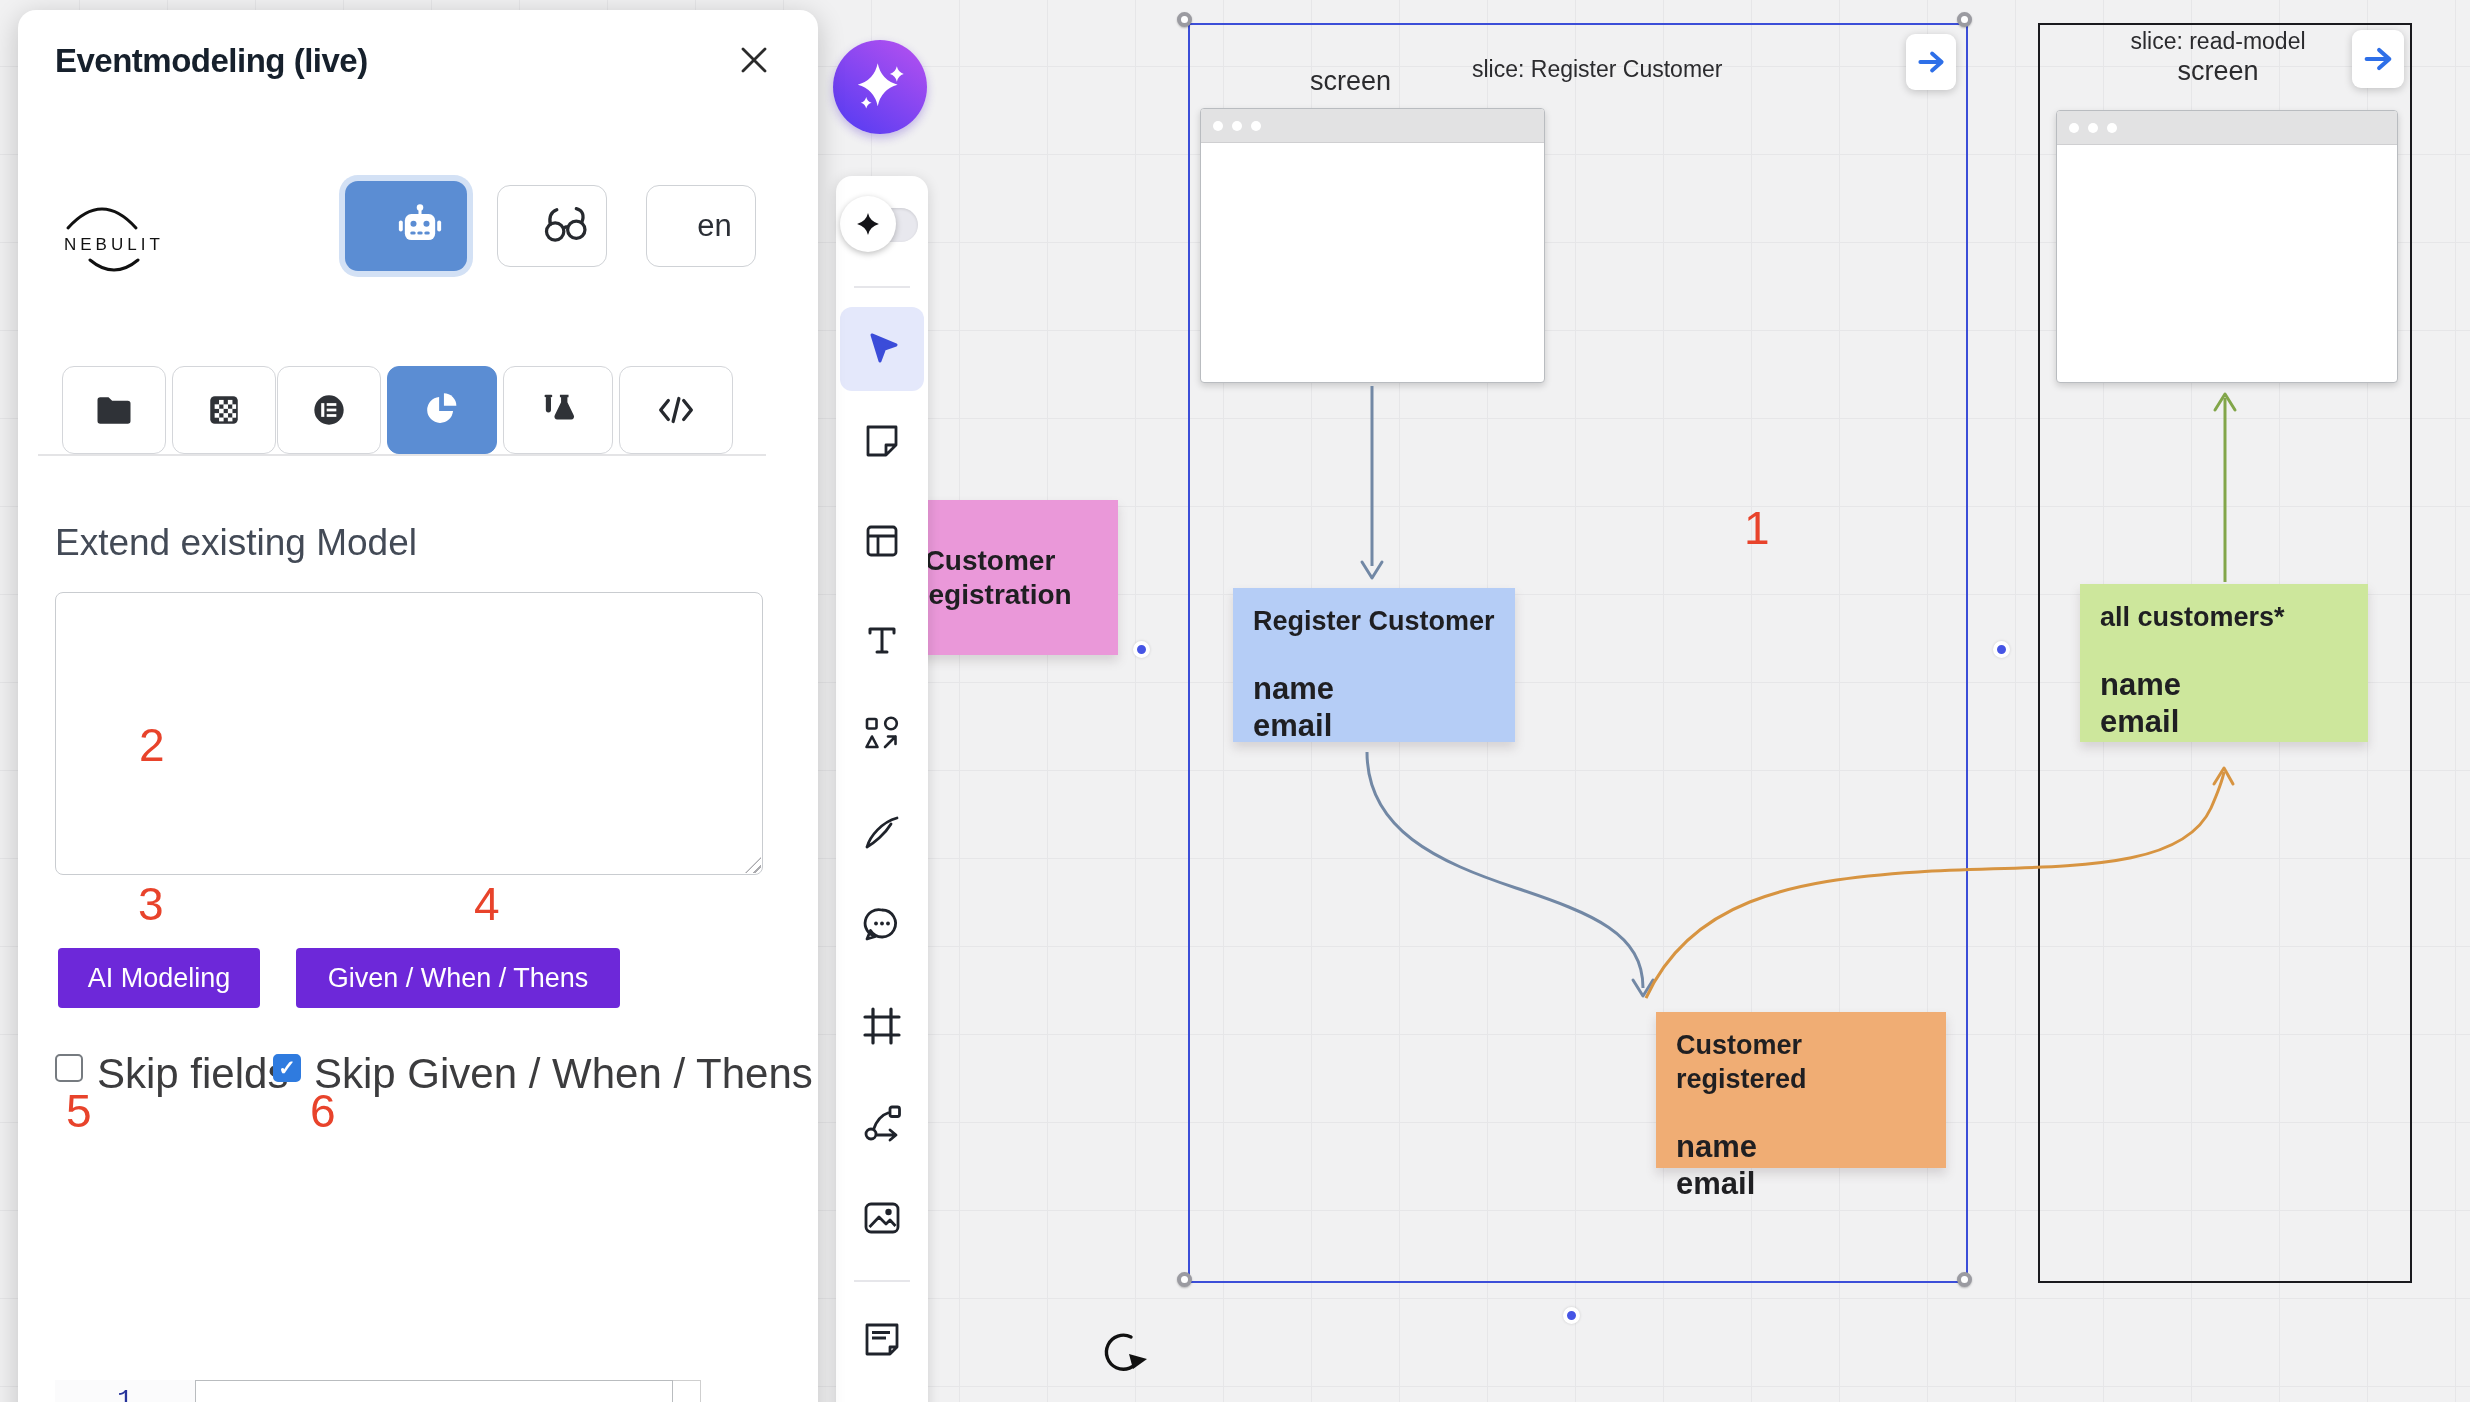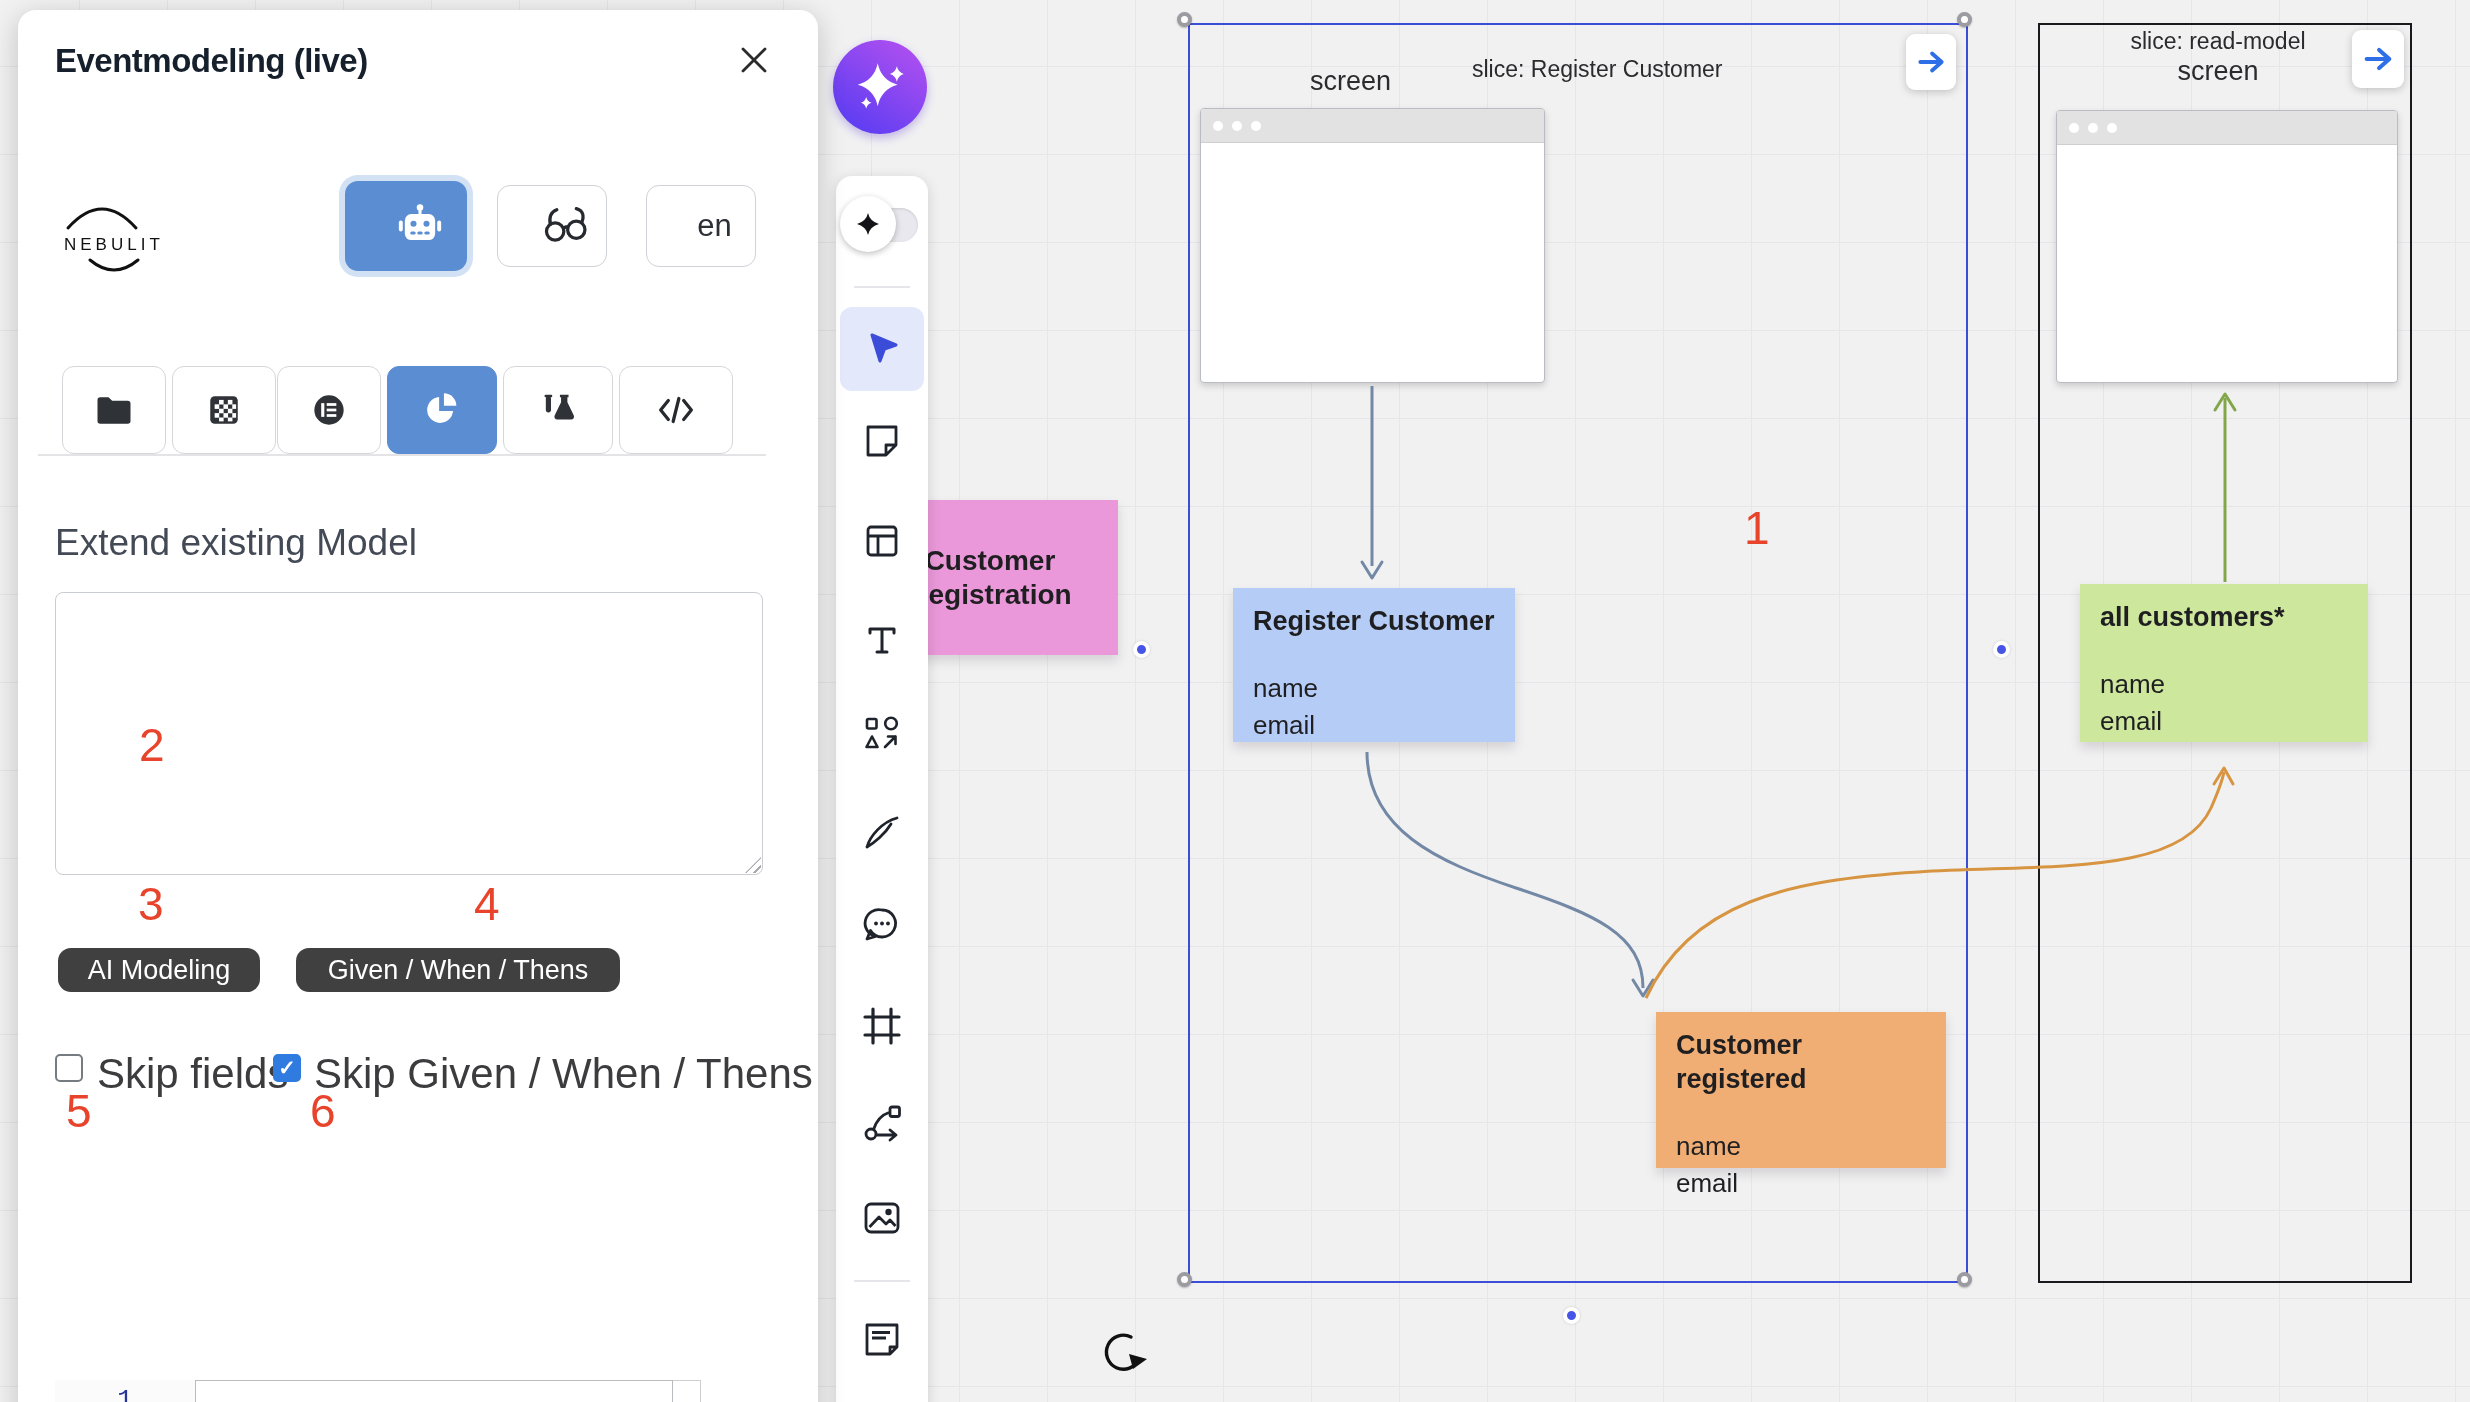--- a/index.html
+++ b/index.html
@@ -34,21 +34,21 @@
   .canvas-label { position:absolute; color:#2b2b2e; z-index:2; white-space:nowrap; }
   .lab-screen { font-size:27px; }
   .lab-slice  { font-size:23px; }
 
   .slice-arrow-btn { position:absolute; background:#fff; border-radius:9px;
     box-shadow:0 2px 8px rgba(0,0,0,.2); display:flex; align-items:center; justify-content:center; z-index:4; }
 
   .sticky { position:absolute; padding:16px 20px; z-index:3;
     box-shadow:0 6px 10px rgba(90,70,80,.18); color:#1f1f22; }
   .sticky .t { font-size:27px; font-weight:bold; line-height:34px; }
-  .sticky .fields { margin-top:32px; font-size:26px; line-height:37px; font-weight:normal; }
+  .sticky .fields { margin-top:32px; font-size:31px; line-height:37px; font-weight:bold; }
   .sticky.pink   { left:862px;  top:500px; width:256px; height:155px; background:#ea98d9; z-index:3;
                    display:flex; align-items:center; justify-content:center; text-align:center; }
   .sticky.pink .t { font-size:28px; }
   .sticky.blue   { left:1233px; top:588px; width:282px; height:154px; background:#b5cdf6; }
   .sticky.orange { left:1656px; top:1012px; width:290px; height:156px; background:#f0ad74; }
   .sticky.green  { left:2080px; top:584px;  width:288px; height:158px; background:#cde79c; }
 
   svg.overlay { position:absolute; inset:0; z-index:3; pointer-events:none; }
 
   .marker { position:absolute; font-size:46px; color:#e8432b; z-index:6; line-height:1; }
@@ -98,22 +98,22 @@
 
   .section-h { position:absolute; left:37px; top:512px; font-size:37px; font-weight:normal; color:#434a56; }
 
   .ta { position:absolute; left:37px; top:582px; width:708px; height:283px; background:#fff;
     border:1.5px solid #c9ccd0; border-radius:8px; resize:none; outline:none;
     font:27px "Liberation Sans",sans-serif; padding:14px; }
   .ta-grip { position:absolute; left:727px; top:847px; width:16px; height:16px;
     background:repeating-linear-gradient(-45deg, transparent 0 4px, #ababaf 4px 6px);
     clip-path:polygon(100% 0,100% 100%,0 100%); }
 
-  .act-btn { position:absolute; top:938px; height:44px; background:#404040; color:#fff;
-    border:none; border-radius:13px; font:27px "Liberation Sans",sans-serif;
+  .act-btn { position:absolute; top:938px; height:60px; background:#6d28d9; color:#fff;
+    border:none; border-radius:4px; font:27px "Liberation Sans",sans-serif;
     display:flex; align-items:center; justify-content:center; }
   .b-ai  { left:40px;  width:202px; }
   .b-gwt { left:278px; width:324px; }
 
   .cbox { position:absolute; top:1044px; width:28px; height:28px; border:2px solid #767b80;
     border-radius:5px; background:#fff; }
   .cbox.checked { background:#2f7bdf; border-color:#2f7bdf; color:#fff; font-size:21px; font-weight:bold;
     display:flex; align-items:center; justify-content:center; }
   .cb1 { left:37px; } .cb2 { left:255px; }
   .cblab { position:absolute; top:1040px; font-size:42px; color:#3c3c3e; }

